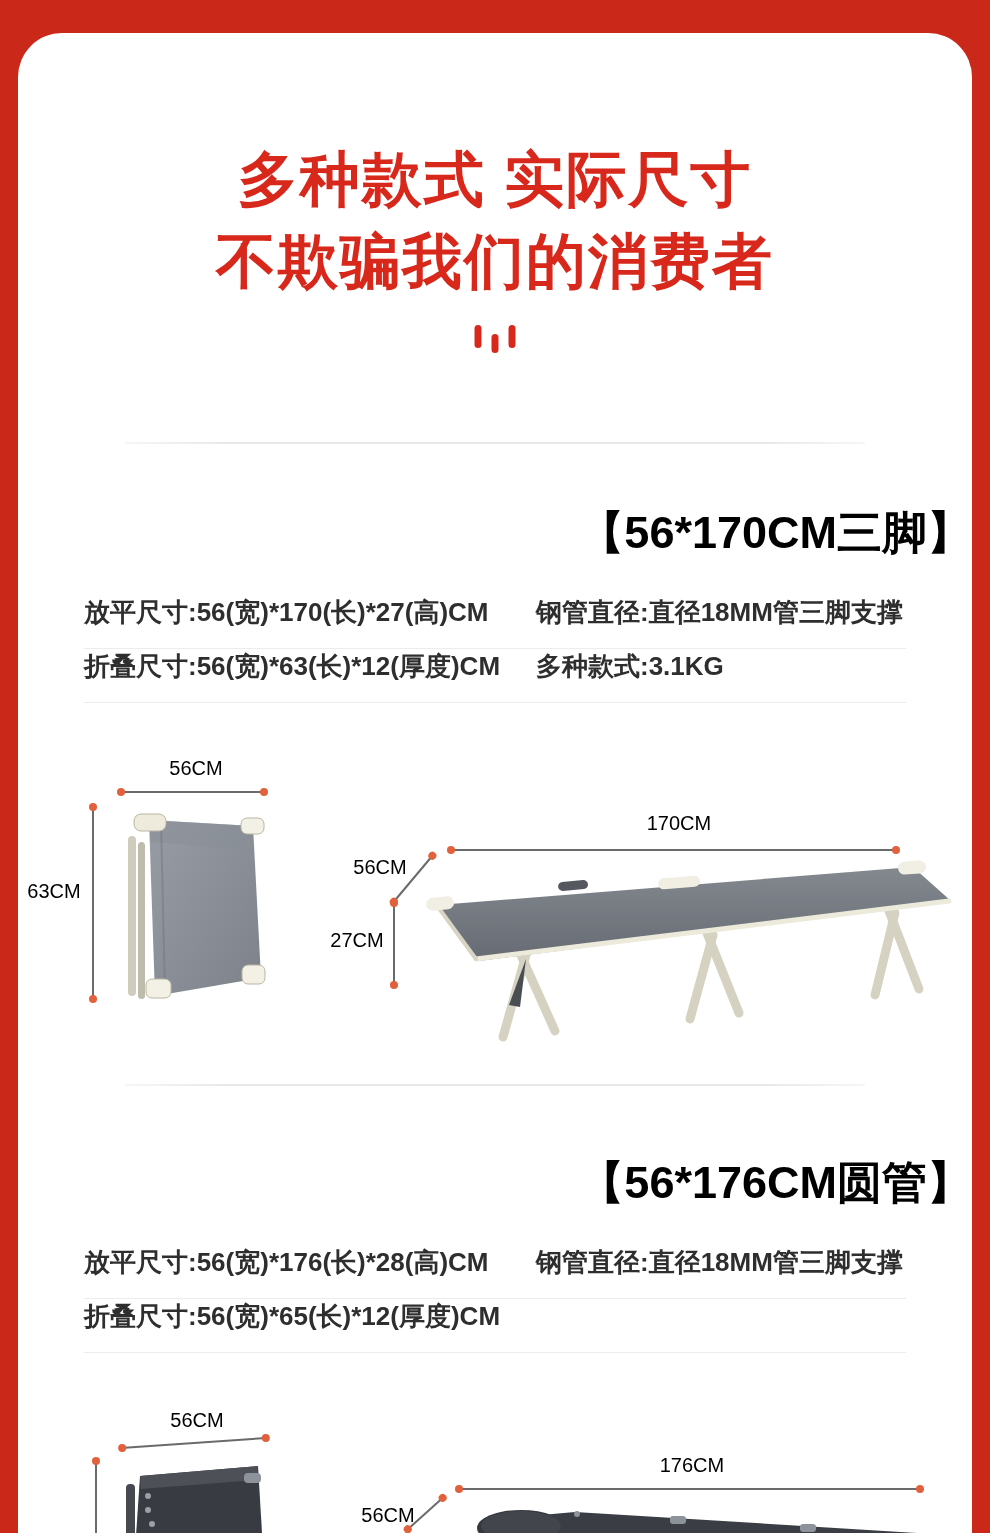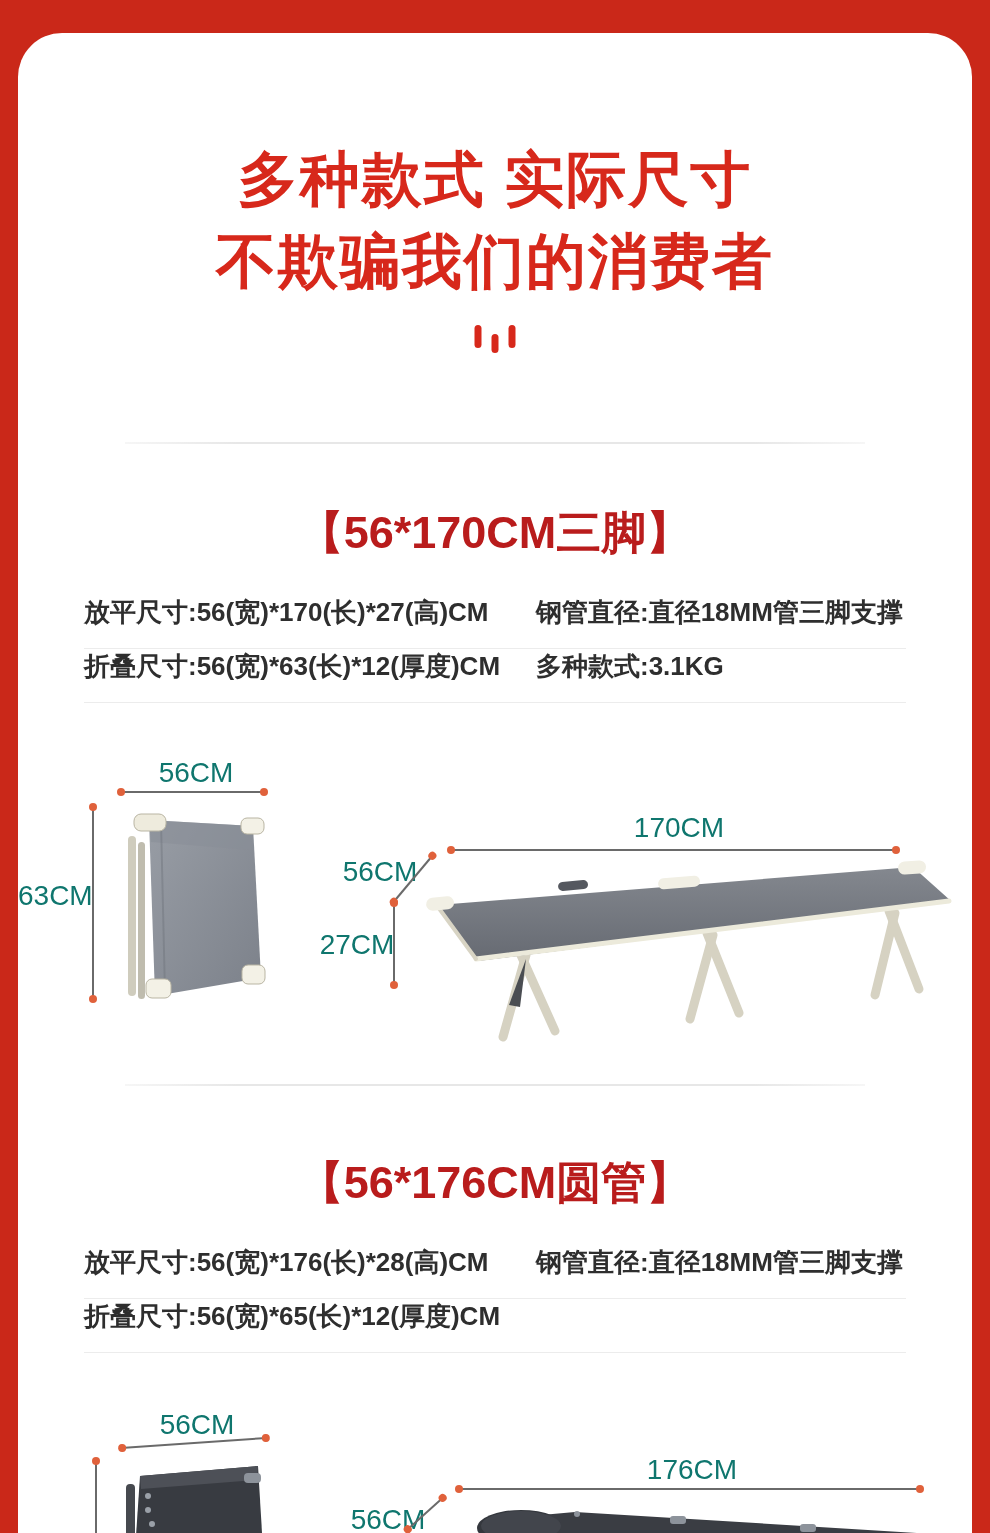--- a/index.html
+++ b/index.html
@@ -21,33 +21,33 @@
     position:absolute;left:50%;transform:translateX(-50%);
     display:flex;gap:10px;align-items:flex-start;
   }
   .accent-bars .bar{width:7px;height:23px;border-radius:4px;background:#d7281b;}
   .accent-bars .bar.mid{height:19px;margin-top:9px;}
   .divider{
     position:absolute;left:107px;width:740px;height:2px;
     background:linear-gradient(90deg,#f6f6f6,#e7e7e7 15%,#e7e7e7 85%,#f6f6f6);
   }
   .sec-title{
-    position:absolute;left:0;width:100%;text-align:center;
-    font-size:45px;font-weight:800;color:#b91c1c;white-space:nowrap;
+    position:absolute;left:0;width:100%;text-align:right;
+    font-size:45px;font-weight:800;color:#000000;white-space:nowrap;
   }
   .spec-table{position:absolute;left:66px;width:822px;}
   .spec-row{
     display:flex;height:53px;
     border-bottom:1px solid #ececec;
     font-size:26px;font-weight:700;color:#2e2e2e;white-space:nowrap;
   }
   .spec-cell-left{flex:0 0 452px;}
   .spec-cell-right{flex:1;}
   .dim-label{
-    position:absolute;font-size:28px;color:#0f766e;font-weight:500;
+    position:absolute;font-size:20px;color:#000000;font-weight:500;
     text-align:center;white-space:nowrap;
   }
   .dim-h{position:absolute;height:2px;background:#6a6a6a;}
   .dim-h::before,.dim-h::after{
     content:"";position:absolute;width:8px;height:8px;border-radius:50%;
     background:#e0613b;top:-3px;
   }
   .dim-h::before{left:-3px;}
   .dim-h::after{right:-3px;}
   .dim-v{position:absolute;width:2px;background:#6a6a6a;}

